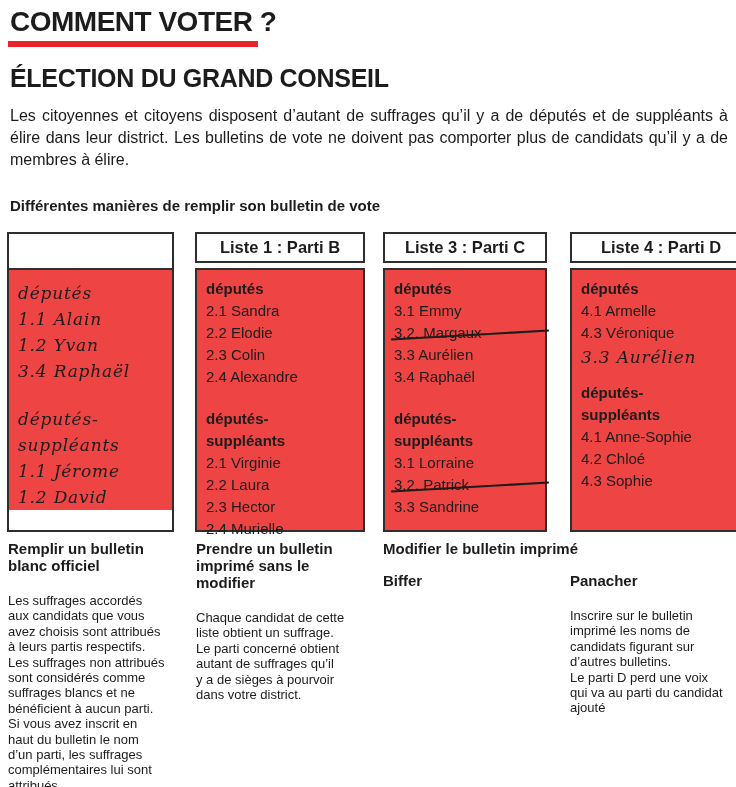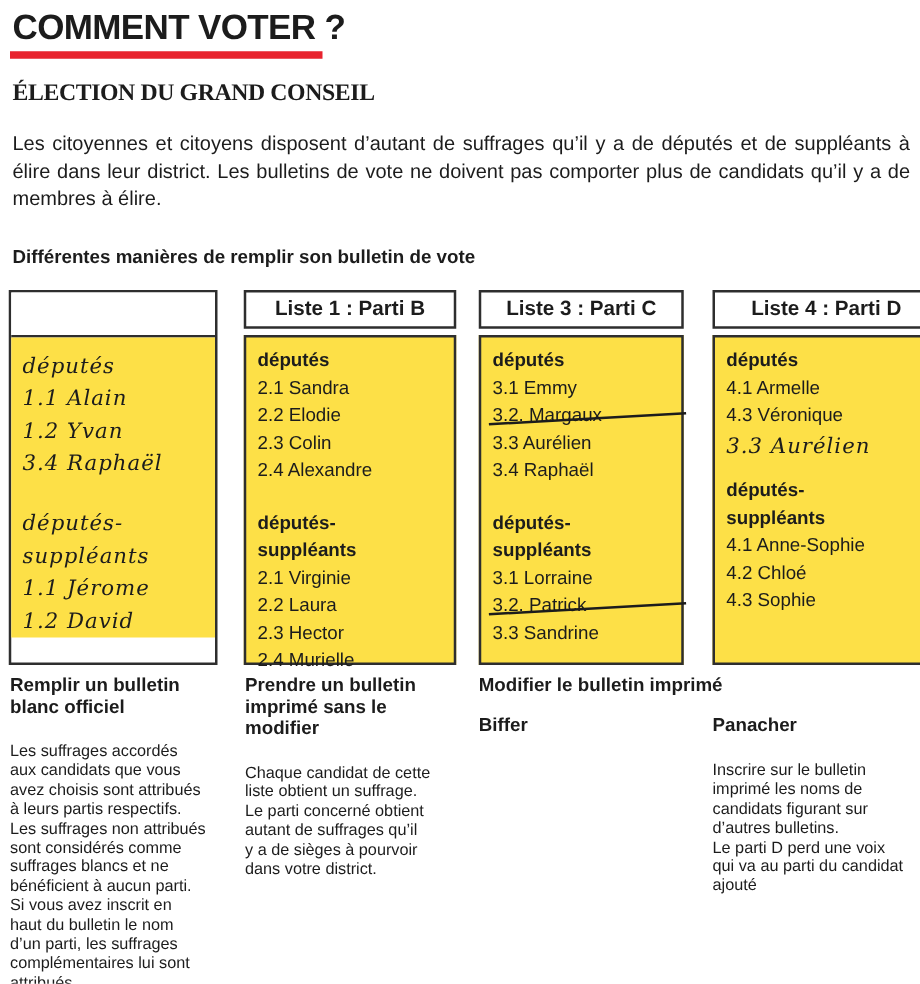--- a/index.html
+++ b/index.html
@@ -6,39 +6,39 @@
   html,body { background:#ffffff; }
   body {
     width:736px; height:787px; position:relative; overflow:hidden;
     font-family:"Liberation Sans", sans-serif; color:#1c1c1c;
   }
   .abs { position:absolute; }
 
   
   .h1 { left:10px; top:6px; font-size:28px; font-weight:800; letter-spacing:-0.5px; }
   .red-bar { left:8px; top:41px; width:250px; height:6px; background:var(--accent,#e8232e); }
-  .h2 { left:10px; top:64px; font-size:19px; font-weight:800; letter-spacing:-0.3px;font-family:Liberation Serif, serif; }
+  .h2 { left:10px; top:64px; font-size:25px; font-weight:800; letter-spacing:-0.3px; }
   .intro { left:10px; top:105px; width:718px; font-size:16px; line-height:22px; text-align:justify; }
   .h3 { left:10px; top:197px; font-size:15px; font-weight:800; }
 
   
   .ballot { position:absolute; top:232px; }
   #b1 { left:7px;  width:167px; height:300px; border:2px solid #2e2e2e; }
   #b2 { left:195px; width:170px; height:300px; }
   #b3 { left:383px; width:164px; height:300px; }
   #b4 { left:570px; width:182px; height:300px; }
 
   .bhead {
     height:31px; border:2px solid #2e2e2e; background:#fff;
     display:flex; align-items:center; justify-content:center;
     font-weight:800; font-size:16.5px;
   }
   .bbody {
     margin-top:5px; height:264px; border:2px solid #2e2e2e;
-    padding:8px 6px 0 9px; background:#fde047;
+    padding:8px 6px 0 9px; background:#ef4444;
   }
   #b1 .bhead { border:none; border-bottom:2px solid #2e2e2e; height:36px; }
   #b1 .bbody { border:none; margin-top:0; height:auto; padding-top:10px; }
 
   .row { position:relative; font-size:15px; line-height:22px; white-space:nowrap; }
   .row.bold { font-weight:800; }
   .row.mt { margin-top:20px; }
   .hand {
     font-family:"DejaVu Serif", serif; font-style:italic;
     font-size:17px; line-height:26px; letter-spacing:0.8px;

